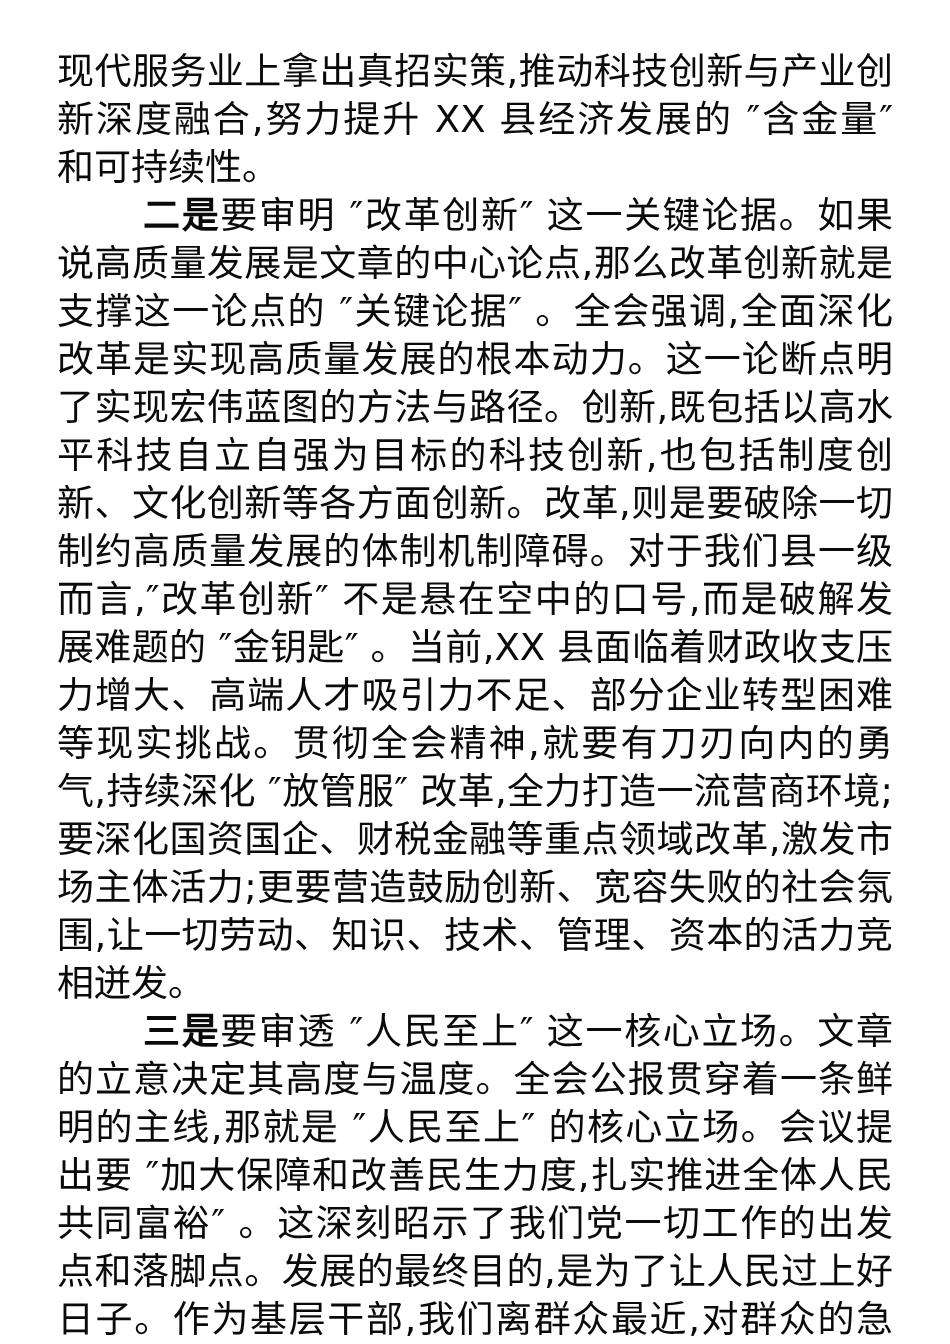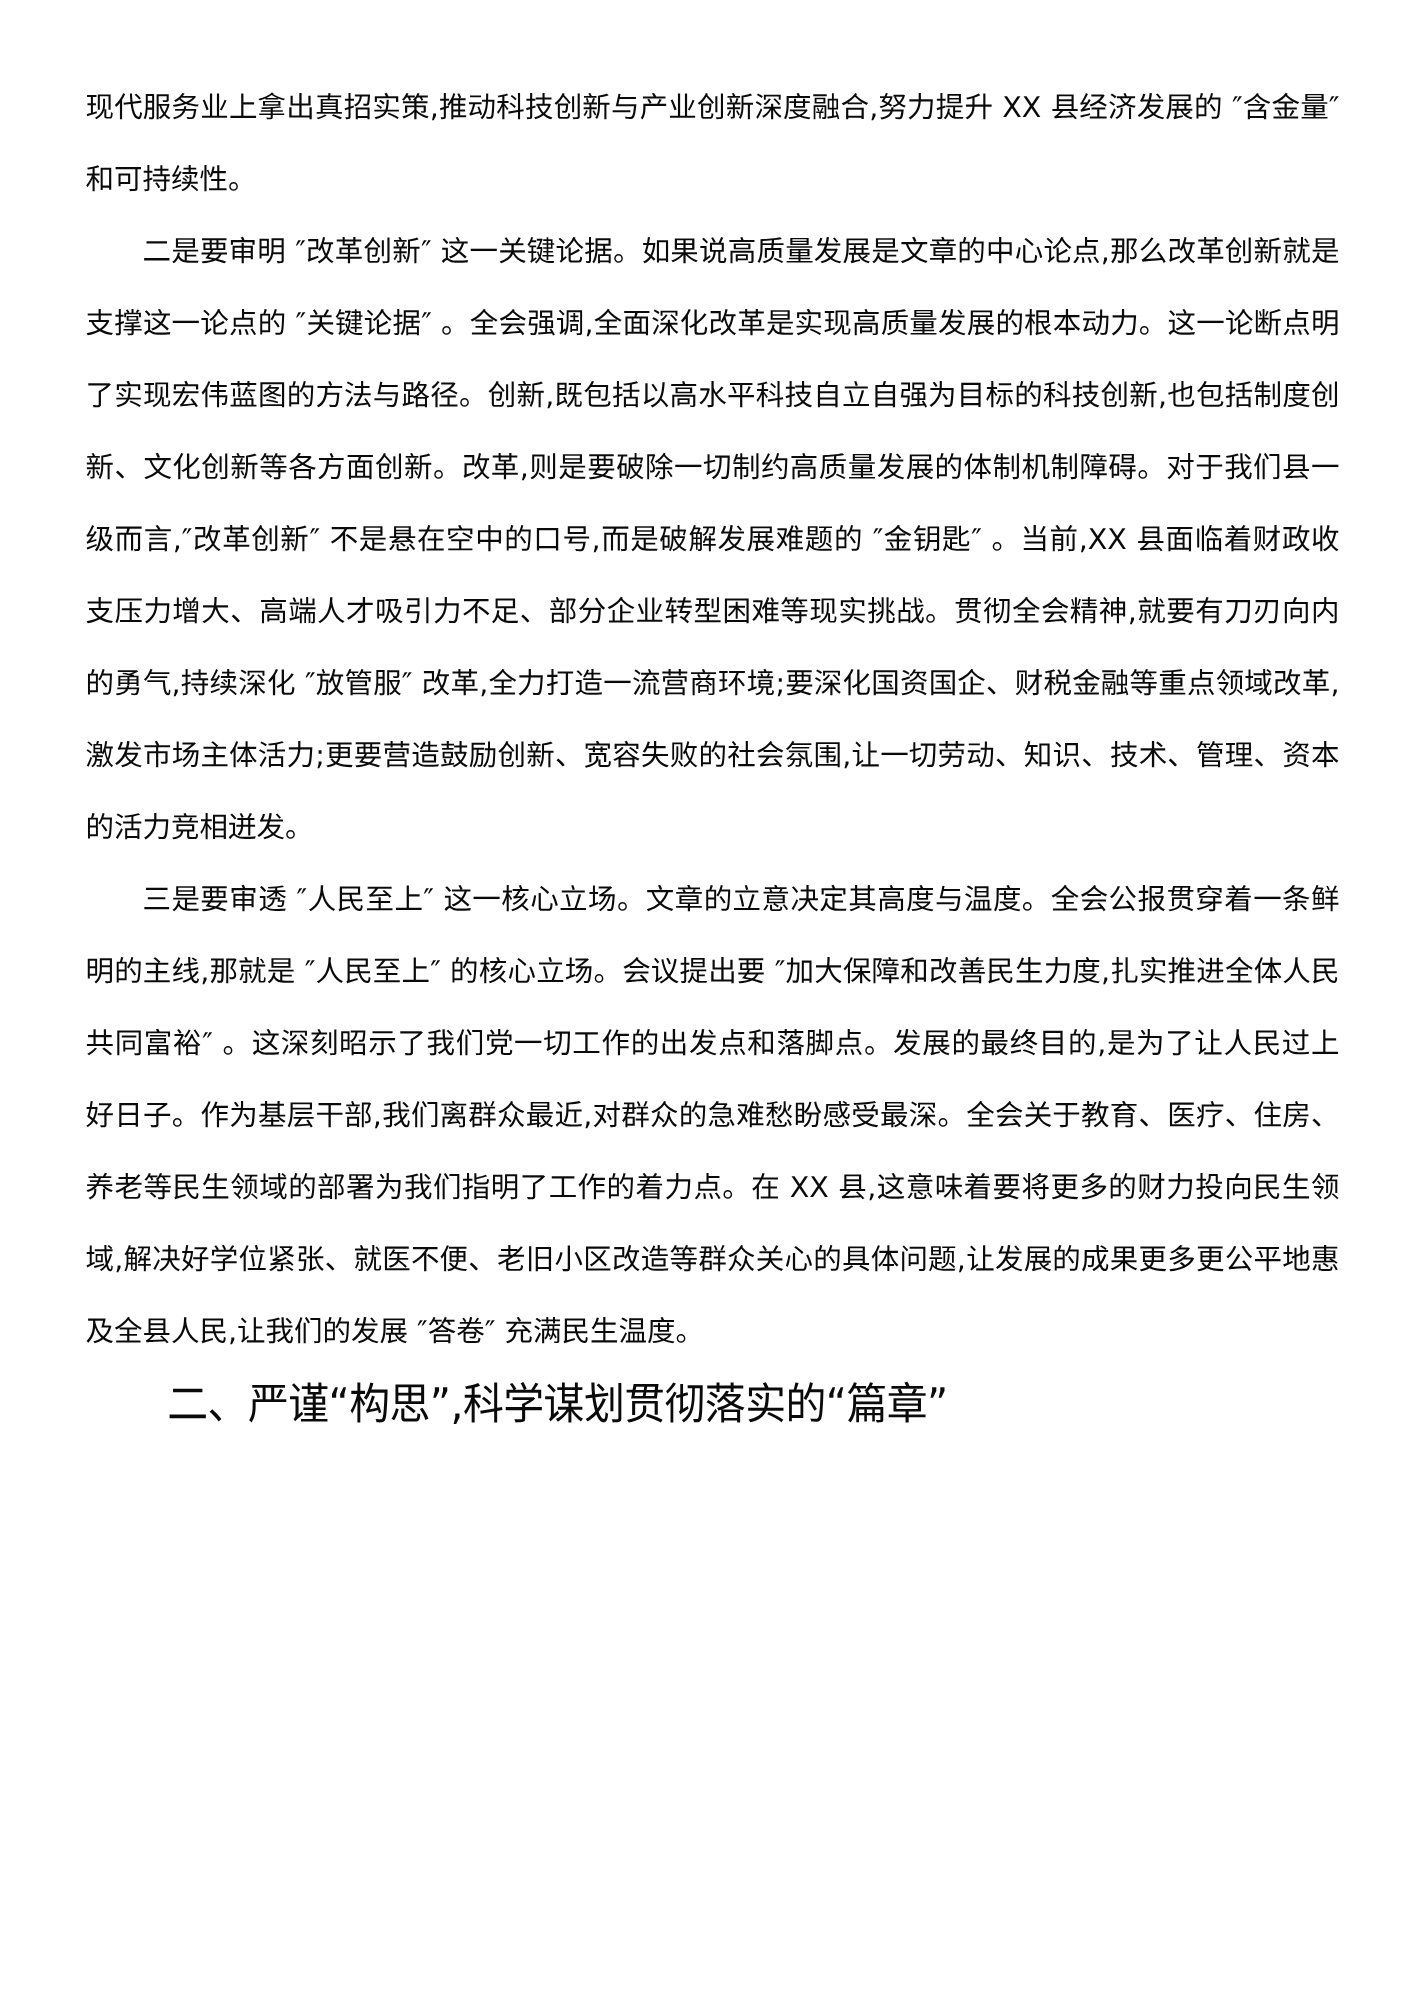--- a/index.html
+++ b/index.html
@@ -26,36 +26,37 @@
     padding: 48px 57px 0 57px;
   }
 
   .doc-body {
     width: 836px;
   }
 
   
   .para {
     margin: 0 0 0 0;
-    font-size: 19px;
+    font-size: 37px;
     line-height: 48px;
     text-align: justify;
     text-justify: inter-character;
     letter-spacing: 0px;
     word-break: break-all;
     color: #0a0a0a;
     font-weight: 400;
   }
 
   .para.indent {
     text-indent: 2em;
   }
 
   .para .lead {
-    font-weight: 400;
+    font-weight: 700;
+    margin-left: 12px;
   }
 
   
   .section-heading {
     margin: 0;
     font-size: 29px;
     line-height: 48px;
     text-indent: 2em;
     font-weight: 500;
     letter-spacing: -0.4px;

